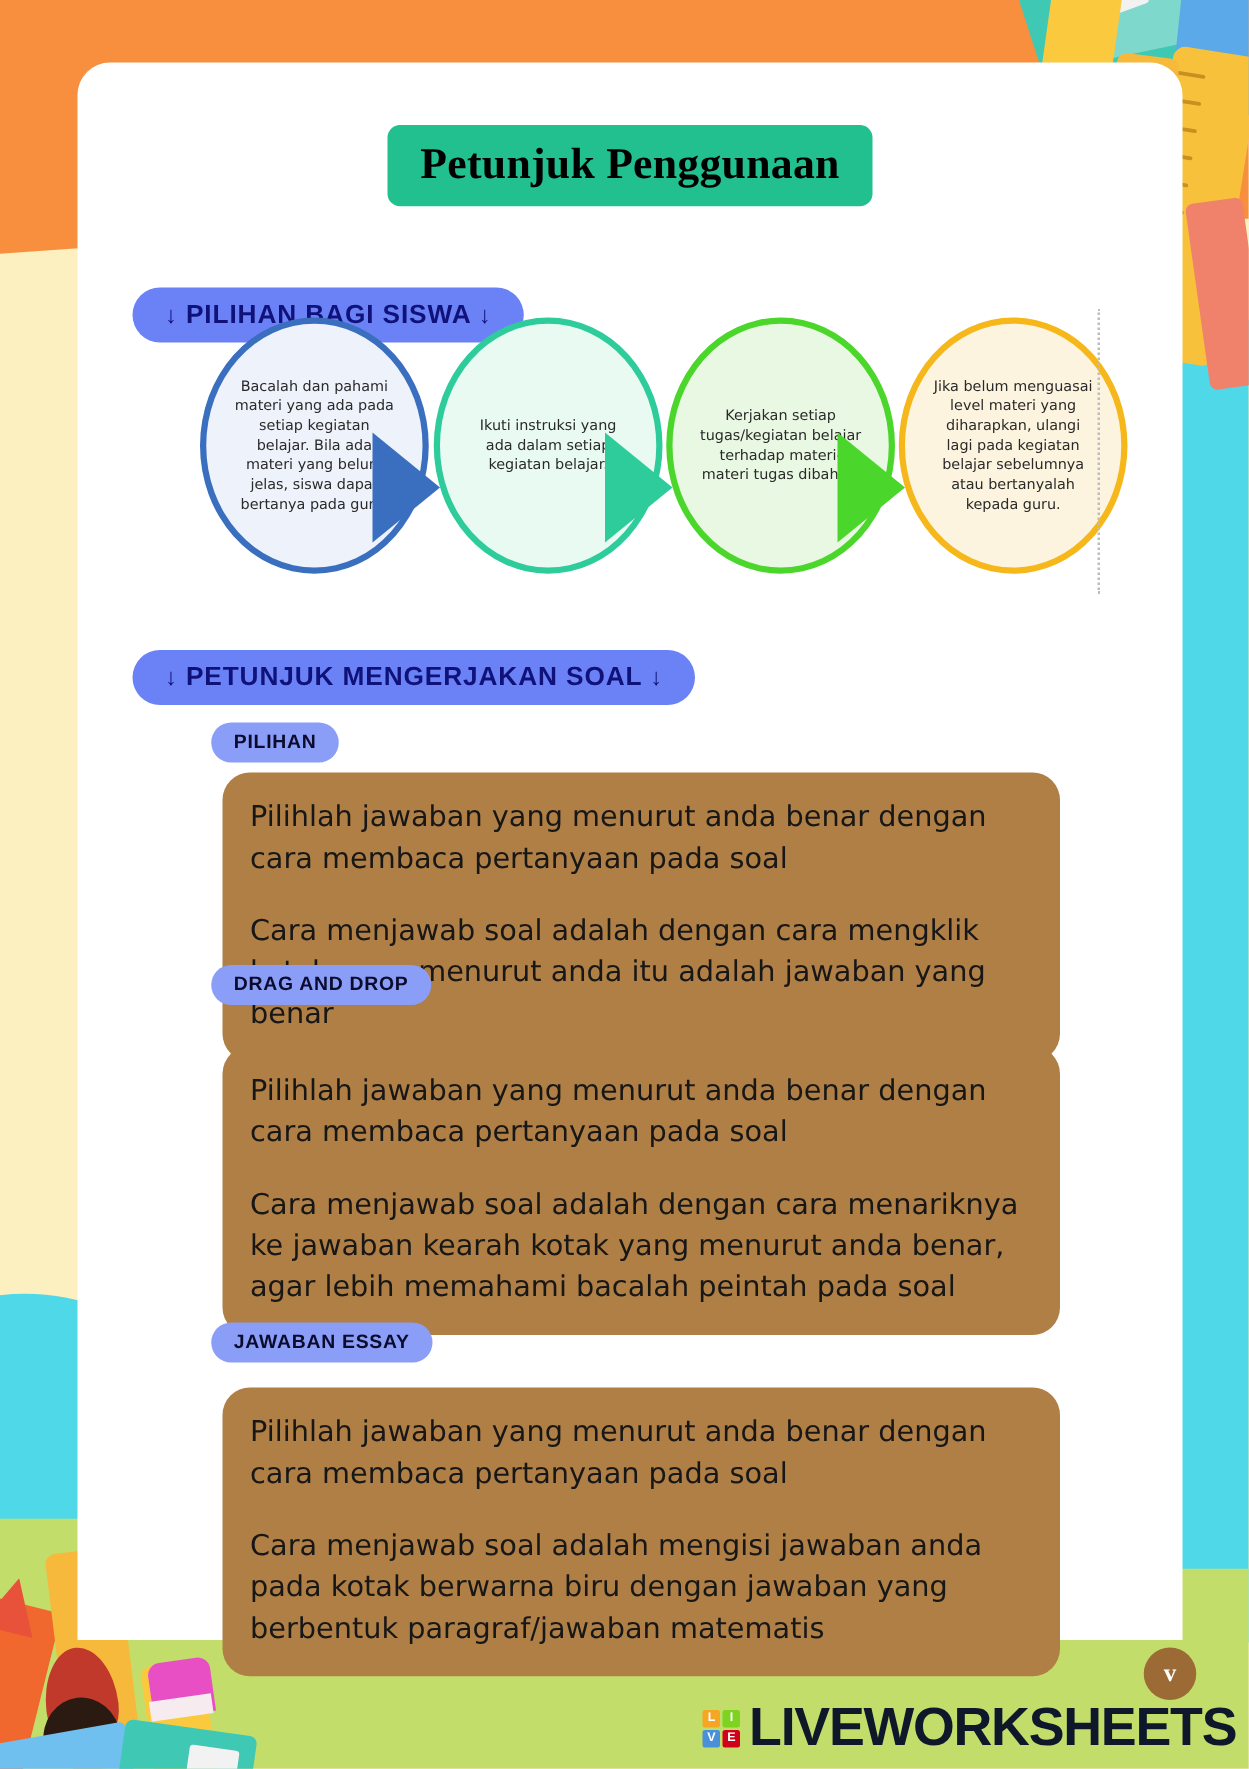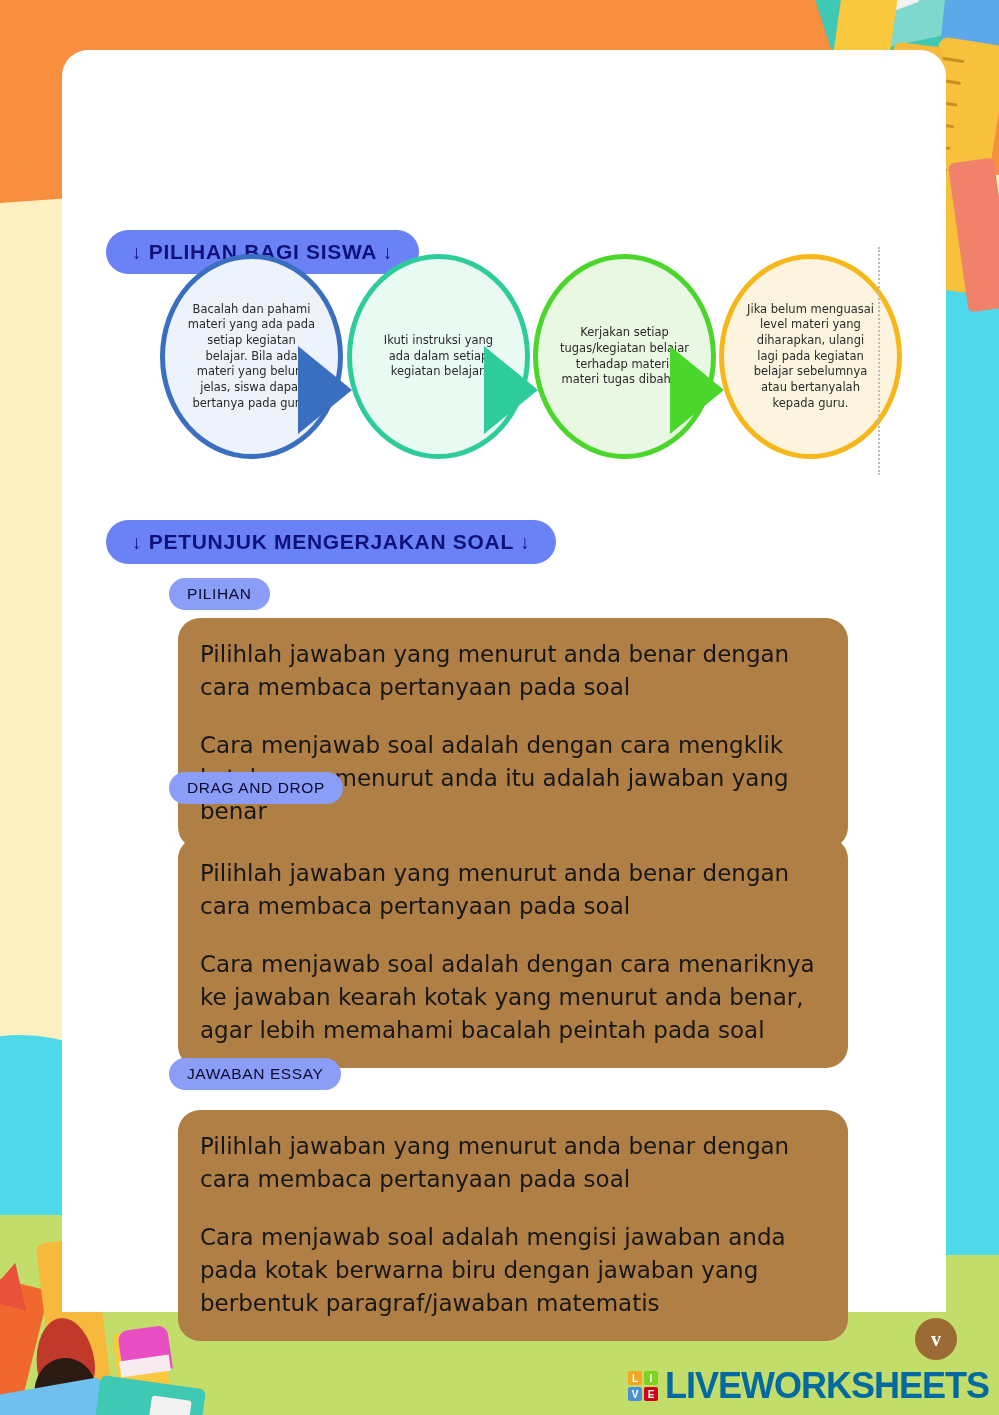--- a/index.html
+++ b/index.html
@@ -70,38 +70,38 @@
          border-top:44px solid transparent;border-bottom:44px solid transparent;}
   .a1{left:148px; border-left:54px solid #3A6FBF;}
   .a2{left:334px; border-left:54px solid #2ECC9B;}
   .a3{left:520px; border-left:54px solid #4BD62B;}
   .dots{position:absolute;left:728px;top:0;width:0;height:228px;
         border-left:2px dotted #BDBDBD;}
 
   
   .tag{
     display:inline-block;background:#8A9DF7;color:#0B0B2E;
-    font-weight:normal;font-size:15.5px;letter-spacing:.6px;
+    font-weight:bold;font-size:15.5px;letter-spacing:.6px;
     padding:7px 18px;border-radius:18px;
   }
   .brownbox{
     background:#B07F45;border-radius:22px;color:#171717;
     padding:20px 22px 22px;
   }
   .brownbox p{margin:0;font-size:23px;line-height:1.42;
               font-family:"DejaVu Sans", sans-serif;}
   .brownbox p + p{margin-top:26px;}
 
   
   .footer{position:absolute;left:0;bottom:0;width:999px;height:103px;}
   .lw{position:absolute;right:10px;bottom:8px;display:flex;align-items:center;gap:7px;}
   .lw-grid{display:grid;grid-template-columns:14px 14px;grid-template-rows:14px 14px;gap:2px;}
   .lw-grid span{display:flex;align-items:center;justify-content:center;
     font-size:10px;font-weight:bold;color:#FFFFFF;border-radius:2px;}
-  .lw-text{font-size:36px;font-weight:bold;color:#0369a1;letter-spacing:-1px;}
+  .lw-text{font-size:43px;font-weight:bold;color:#0f172a;letter-spacing:-1px;}
   .vbadge{position:absolute;right:42px;bottom:55px;width:42px;height:42px;border-radius:50%;
     background:#9C6B35;color:#FFFFFF;display:flex;align-items:center;justify-content:center;
     font-size:20px;font-weight:bold;font-family:"Liberation Serif", serif;}
 </style>
 </head>
 <body>
 
 <div class="bg">
   <div class="bg-cream"></div>
   <div class="bg-cyan"></div>
@@ -143,20 +143,23 @@
   <div class="sup book" style="left:-4px;top:1386px;width:110px;height:60px;background:#6FBFEF;transform:rotate(-10deg);"></div>
   <div class="sup pencil" style="left:120px;top:1330px;width:50px;height:120px;background:#FBC93D;transform:rotate(-8deg);"></div>
   <div class="sup" style="left:120px;top:1328px;width:50px;height:44px;background:#E84FC4;transform:rotate(-8deg);border-radius:10px 10px 0 0;"></div>
   <div class="sup" style="left:120px;top:1358px;width:50px;height:16px;background:#F6ECEF;transform:rotate(-8deg);"></div>
   <div class="sup book" style="left:96px;top:1382px;width:106px;height:66px;background:#3FC8B4;transform:rotate(8deg);"></div>
   <div class="sup book" style="left:150px;top:1398px;width:40px;height:28px;background:#F2F2F2;transform:rotate(8deg);border-radius:3px;"></div>
 </div>
 
 <div class="sheet">
 
+  <div class="title-wrap">
+    <span class="title">Petunjuk Penggunaan</span>
+  </div>
 
   <div class="pill-row" style="left:44px;top:180px;">
     <span class="pill">
       <span class="arw">↓</span>
       <span>PILIHAN BAGI SISWA</span>
       <span class="arw">↓</span>
     </span>
   </div>
 
   <div class="flow" style="left:88px;top:197px;">

